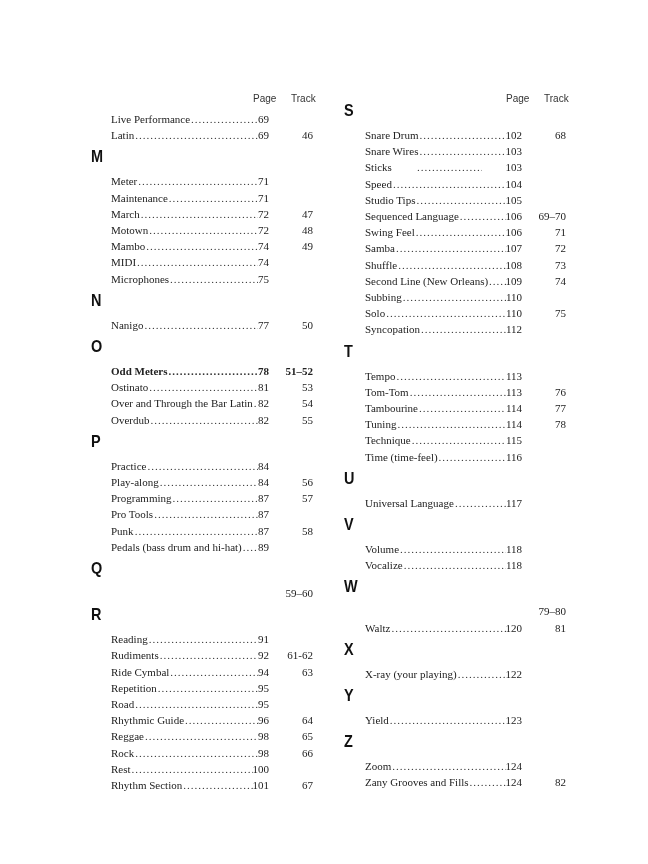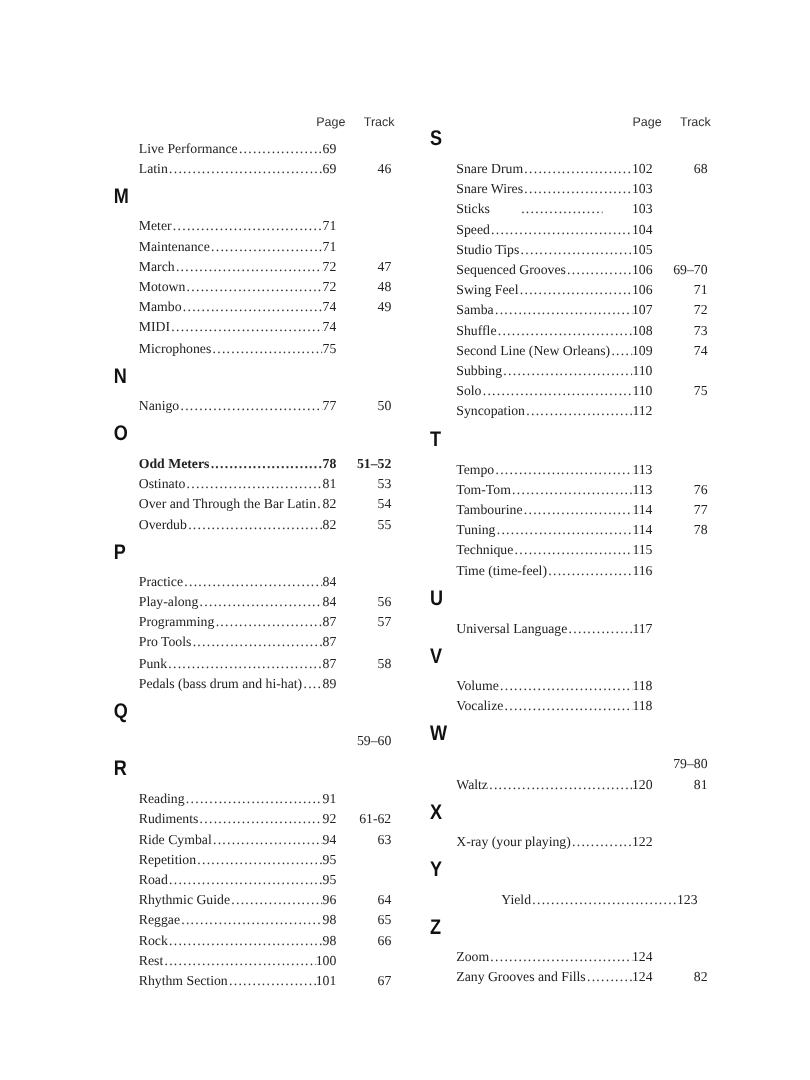--- a/index.html
+++ b/index.html
@@ -310,21 +310,21 @@
     <div class="row" style="left: 365px; top: 191.8px; width: 201px;">
       <div class="lead" style="width: 157px;">
         <span class="term">Studio Tips</span>
         <span class="dots"></span>
         <span class="page">105</span>
       </div>
       <span class="track" style="right: 0px;"></span>
     </div>
     <div class="row" style="left: 365px; top: 208px; width: 201px;">
       <div class="lead" style="width: 157px;">
-        <span class="term">Sequenced Grooves</span>
+        <span class="term">Sequenced Language</span>
         <span class="dots"></span>
         <span class="page">106</span>
       </div>
       <span class="track" style="right: 0px;">69–70</span>
     </div>
     <div class="row" style="left: 365px; top: 224.2px; width: 201px;">
       <div class="lead" style="width: 157px;">
         <span class="term">Swing Feel</span>
         <span class="dots"></span>
         <span class="page">106</span>
@@ -469,21 +469,21 @@
     <div class="letter" style="left: 344px; top: 639.8px;">X</div>
     <div class="row" style="left: 365px; top: 665.8px; width: 201px;">
       <div class="lead" style="width: 157px;">
         <span class="term">X-ray (your playing)</span>
         <span class="dots"></span>
         <span class="page">122</span>
       </div>
       <span class="track" style="right: 0px;"></span>
     </div>
     <div class="letter" style="left: 344px; top: 686px;">Y</div>
-    <div class="row" style="left: 365px; top: 712px; width: 201px; margin-left: 36px;">
+    <div class="row" style="left: 365px; top: 712px; width: 201px;">
       <div class="lead" style="width: 157px;">
         <span class="term">Yield</span>
         <span class="dots"></span>
         <span class="page">123</span>
       </div>
       <span class="track" style="right: 0px;"></span>
     </div>
     <div class="letter" style="left: 344px; top: 732.2px;">Z</div>
     <div class="row" style="left: 365px; top: 758.2px; width: 201px;">
       <div class="lead" style="width: 157px;">

